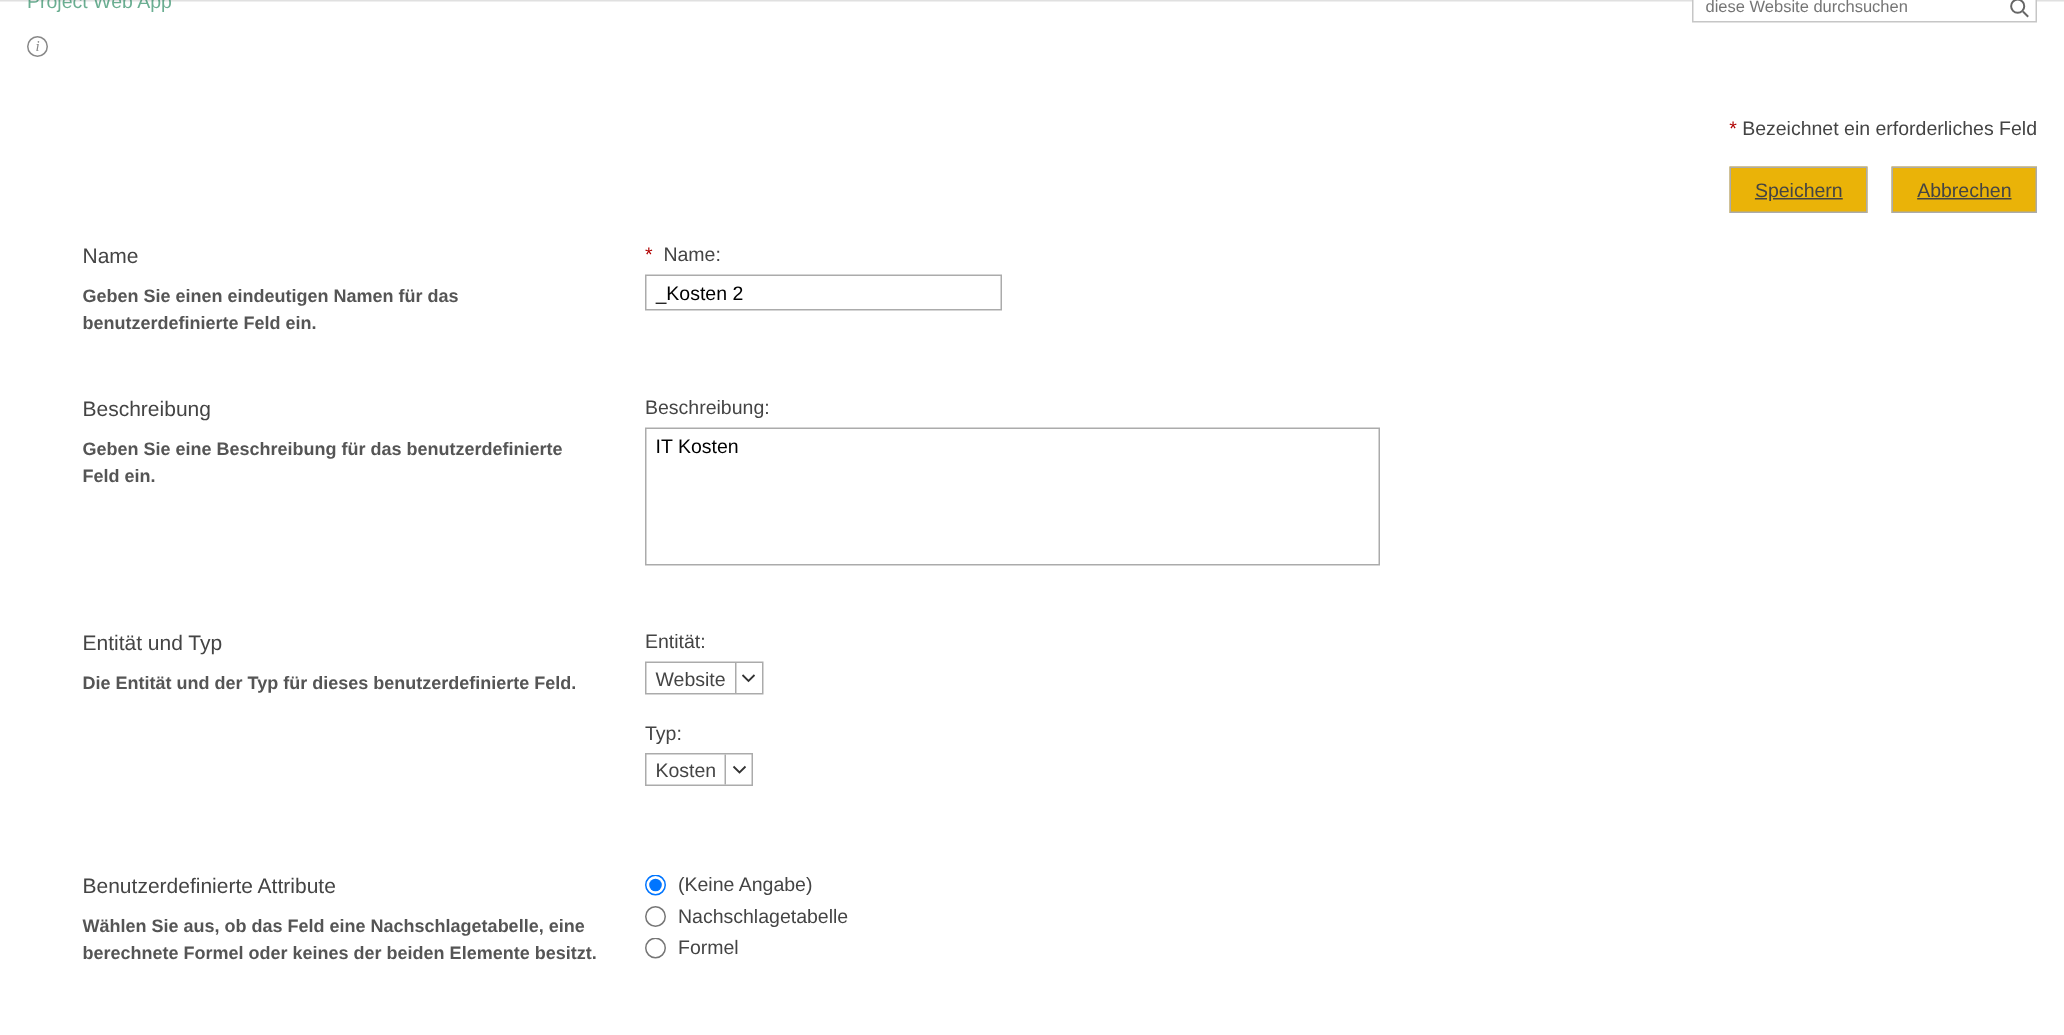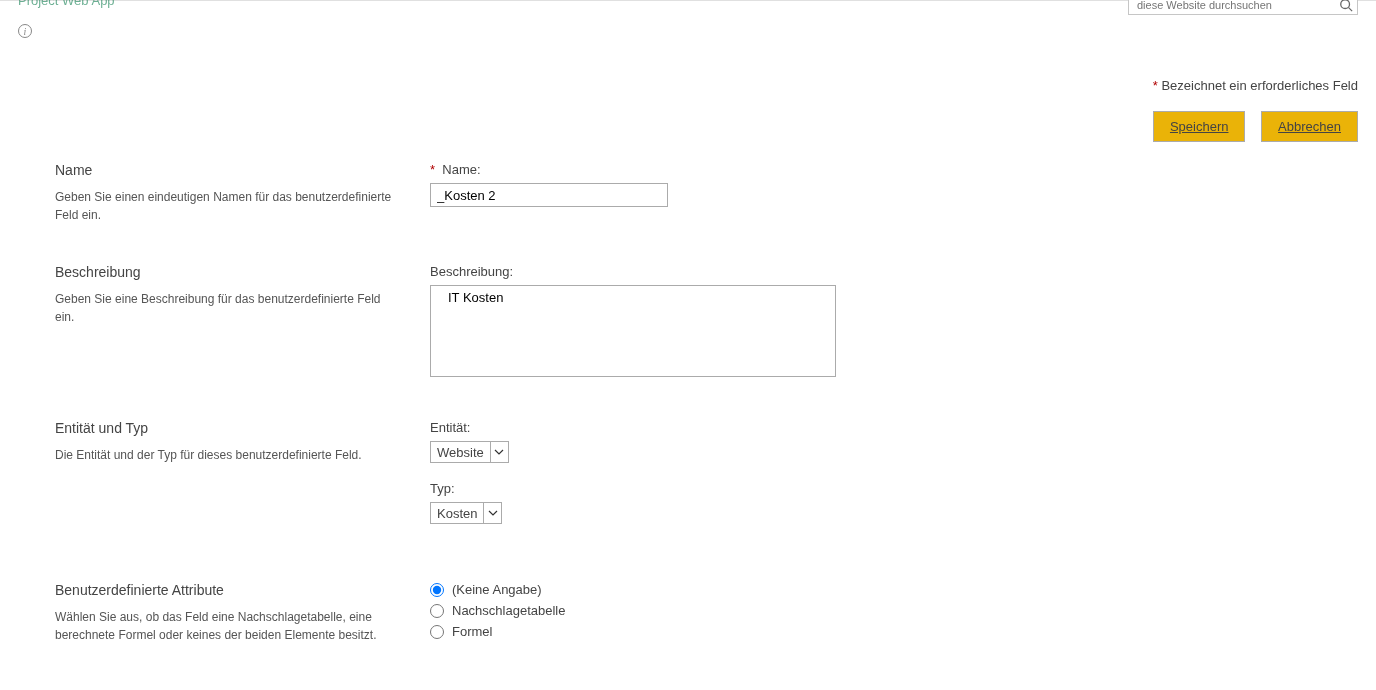--- a/index.html
+++ b/index.html
@@ -113,40 +113,41 @@
     .section-title {
       font-size: 14px;
       color: #444;
       margin-bottom: 10px;
       font-weight: 400;
     }
     .section-desc {
       font-size: 12px;
       color: #555;
       line-height: 1.5;
+      font-weight: bold;
     }
     .field-label {
       font-size: 13px;
       color: #444;
       margin-bottom: 6px;
     }
     .text-input {
       border: 1px solid #ababab;
       padding: 3px 6px;
       font-size: 13px;
       font-family: inherit;
       width: 238px;
       height: 24px;
     }
     .textarea-input {
       border: 1px solid #ababab;
-      padding: 4px 17px;
+      padding: 4px 6px;
       font-size: 13px;
       font-family: inherit;
-      width: 406px;
+      width: 490px;
       height: 92px;
       resize: none;
     }
     .select-wrap {
       display: inline-flex;
       align-items: center;
       border: 1px solid #ababab;
       height: 22px;
       background: #fff;
     }

